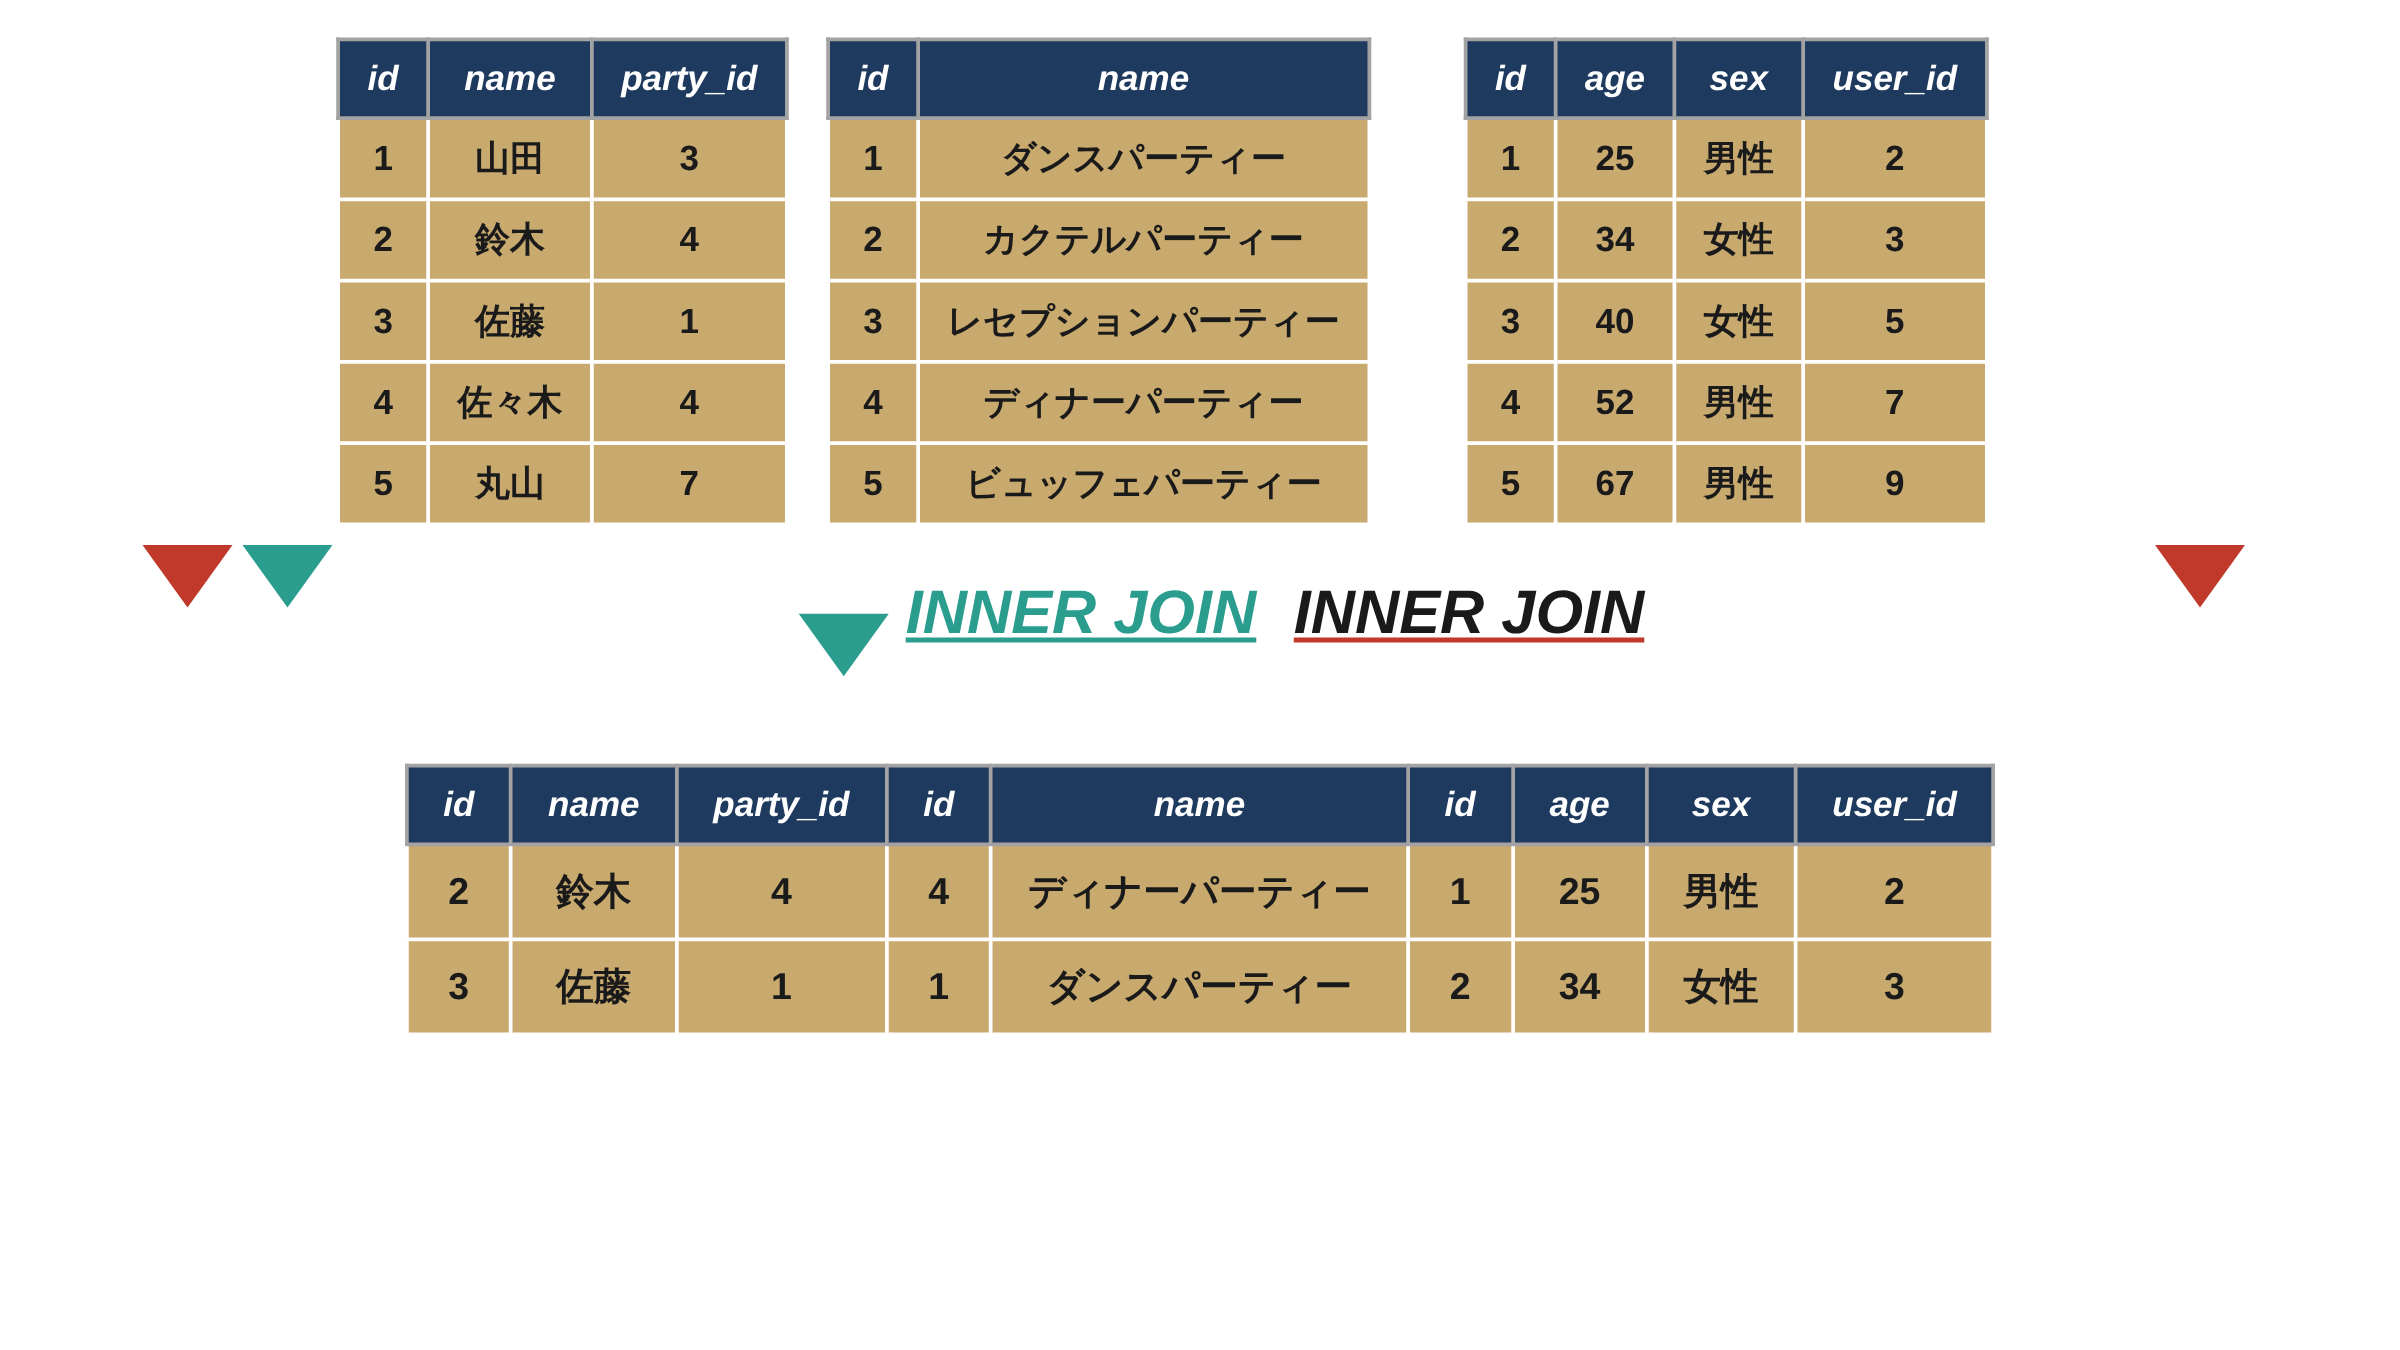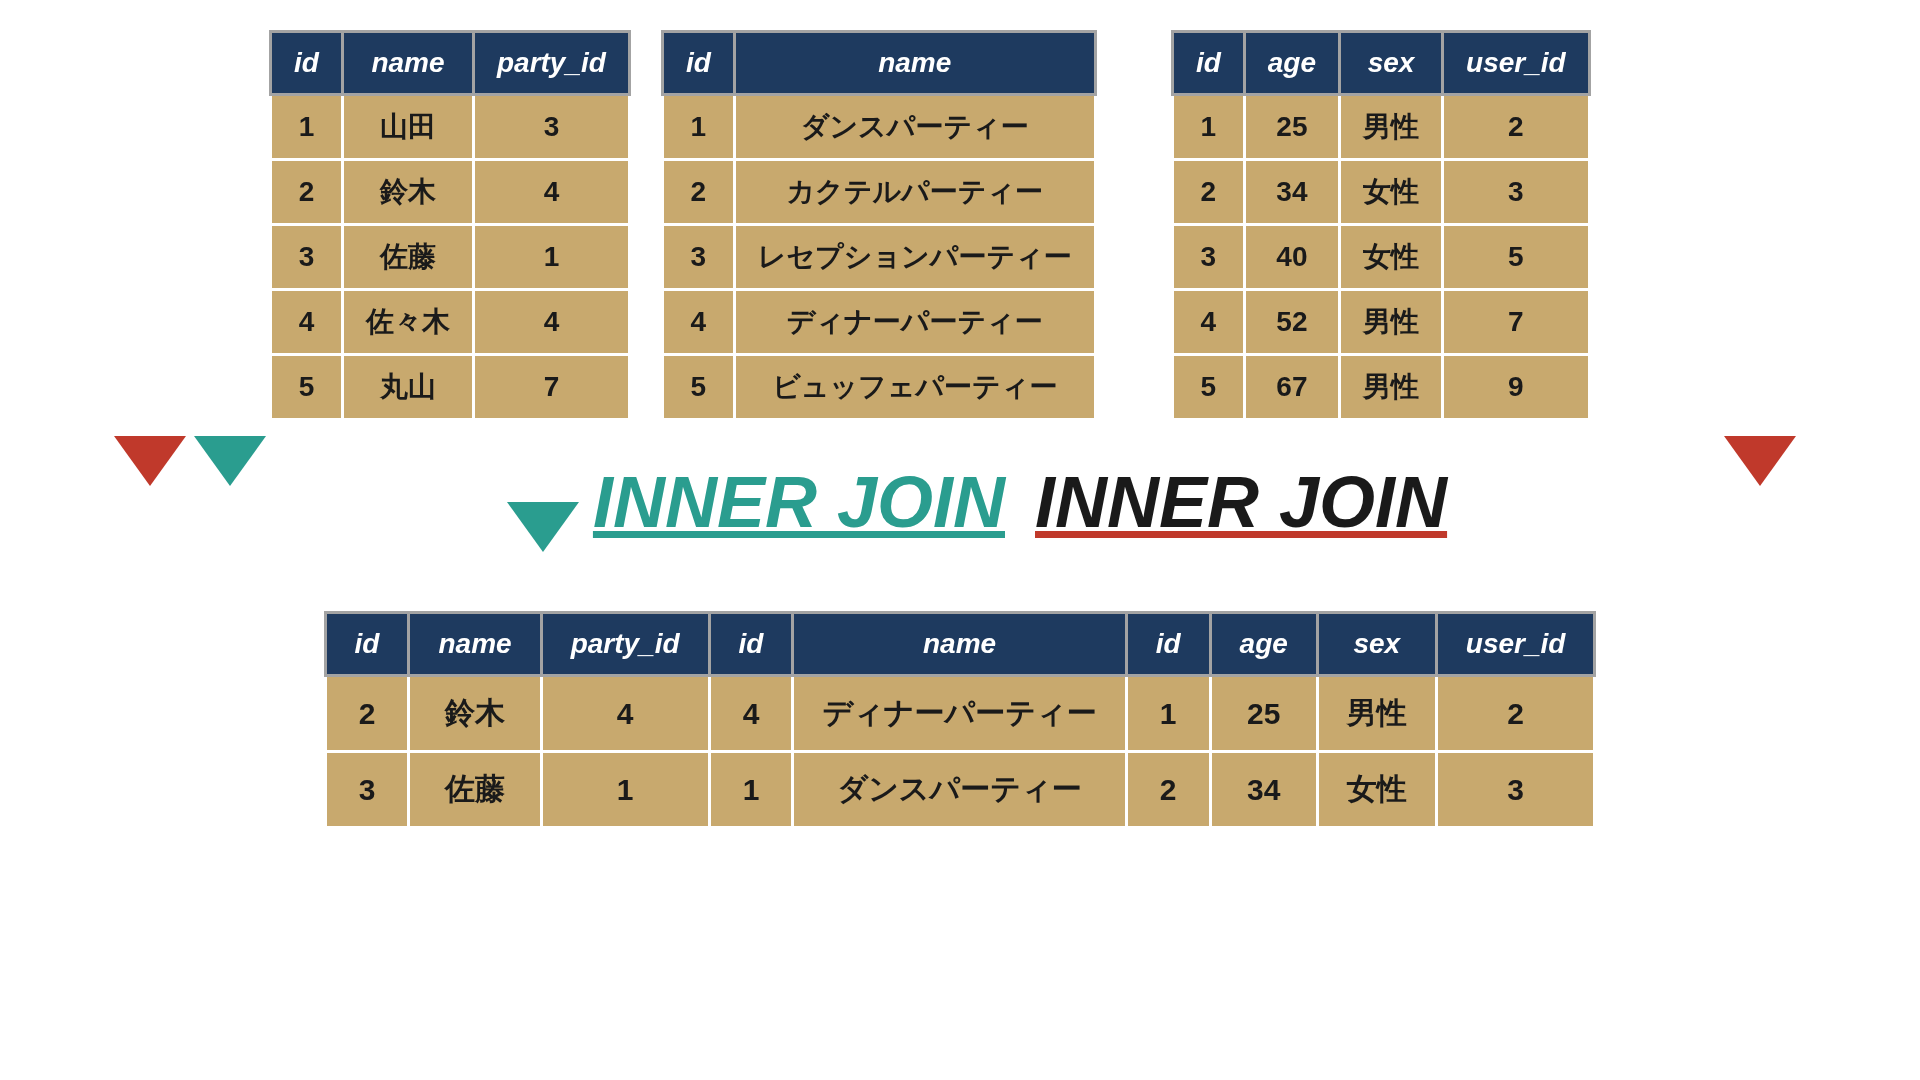--- a/index.html
+++ b/index.html
@@ -81,21 +81,21 @@
     .arrow-teal .arrow-shaft {
       background-color: #2a9d8f;
     }
     .arrow-teal .arrow-head {
       border-left: 36px solid transparent;
       border-right: 36px solid transparent;
       border-top: 50px solid #2a9d8f;
     }
 
     .inner-join-label {
-      font-size: 72px;
+      font-size: 49px;
       font-weight: 900;
       font-style: italic;
       color: #1a1a1a;
       font-family: 'Arial Black', Arial, sans-serif;
       line-height: 1;
     }
 
     .inner-join-teal {
       color: #2a9d8f;
       text-decoration: underline;

